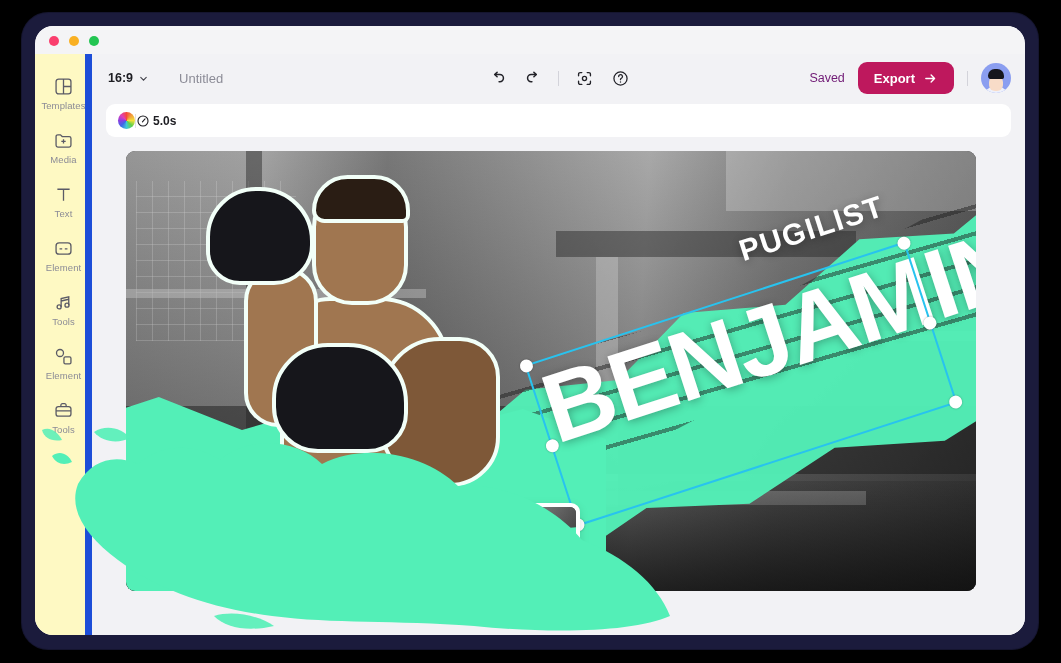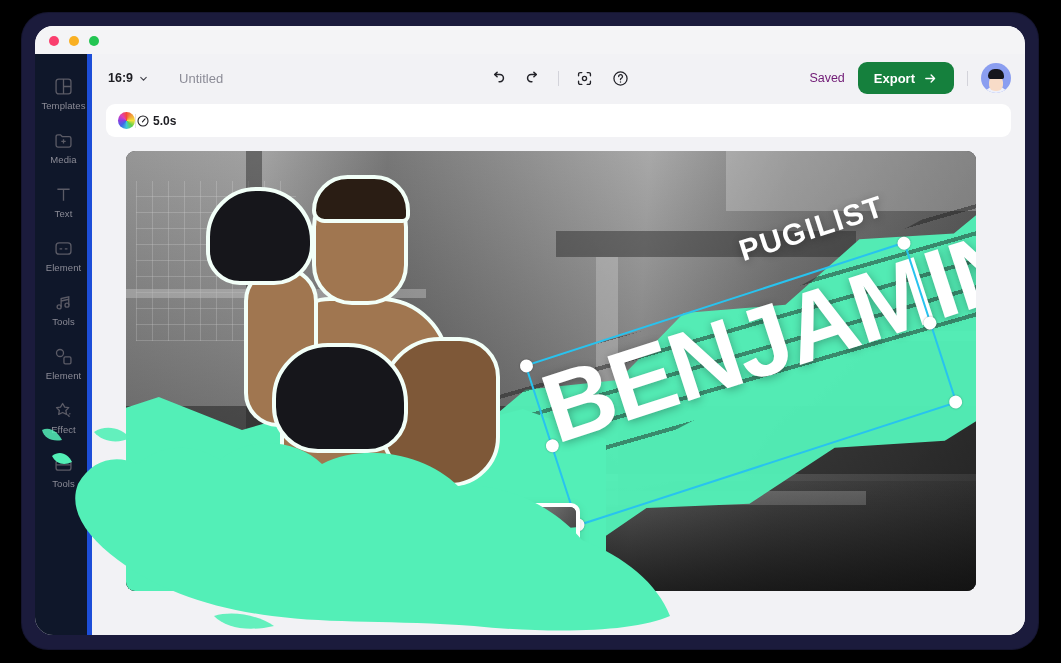--- a/index.html
+++ b/index.html
@@ -63,22 +63,22 @@
   .dot.yellow { background: #f9b023; }
   .dot.green  { background: #23c552; }
 
   
   .sidebar {
     position: absolute;
     left: 0;
     top: 28px;
     width: 57px;
     height: 581px;
-    background: #0f172a;
-    border-right: 5px solid #1d4ed8;
+    background: #fef9c3;
+    border-right: 7px solid #1d4ed8;
     padding-top: 12px;
     box-sizing: border-box;
     z-index: 6;
   }
   .side-item {
     width: 57px;
     height: 54px;
     display: flex;
     flex-direction: column;
     align-items: center;
@@ -157,21 +157,21 @@
     width: 1px; height: 15px; background: #d3d3da;
   }
   .tb-right {
     margin-left: auto;
     display: flex;
     align-items: center;
     gap: 13px;
   }
   .saved-txt { font-size: 12.5px; color: #701a75; }
   .export-btn {
-    background: #15803d;
+    background: #be185d;
     color: #ffffff;
     font-size: 13px;
     font-weight: bold;
     border: none;
     border-radius: 9px;
     height: 32px;
     padding: 0 16px;
     display: flex;
     align-items: center;
     gap: 8px;
@@ -557,29 +557,20 @@
       <div class="side-item">
         <span class="ico">
           <svg width="21" height="21" viewBox="0 0 24 24" fill="none" stroke="currentColor" stroke-width="1.5">
             <circle cx="8" cy="8" r="4"></circle>
             <rect x="12.5" y="12.5" width="8" height="8" rx="1.6"></rect>
           </svg>
         </span>
         <span class="lbl">Element</span>
       </div>
 
-      <div class="side-item">
-        <span class="ico">
-          <svg width="21" height="21" viewBox="0 0 24 24" fill="none" stroke="currentColor" stroke-width="1.5" stroke-linejoin="round">
-            <path d="M11 4l2.4 4.1 4.6.6-3.3 3.2.8 4.6L11 14.3 6.5 16.5l.8-4.6L4 8.7l4.6-.6z"></path>
-            <path d="M16.5 16.5l2.4 2.6M18.8 15.3l.9 1"></path>
-          </svg>
-        </span>
-        <span class="lbl">Effect</span>
-      </div>
 
       <div class="side-item">
         <span class="ico">
           <svg width="21" height="21" viewBox="0 0 24 24" fill="none" stroke="currentColor" stroke-width="1.5">
             <rect x="3.5" y="7.5" width="17" height="11" rx="2.6"></rect>
             <path d="M9 7.5V6a1.8 1.8 0 011.8-1.8h2.4A1.8 1.8 0 0115 6v1.5M3.5 12.5h17M10.6 12.5h2.8"></path>
           </svg>
         </span>
         <span class="lbl">Tools</span>
       </div>

